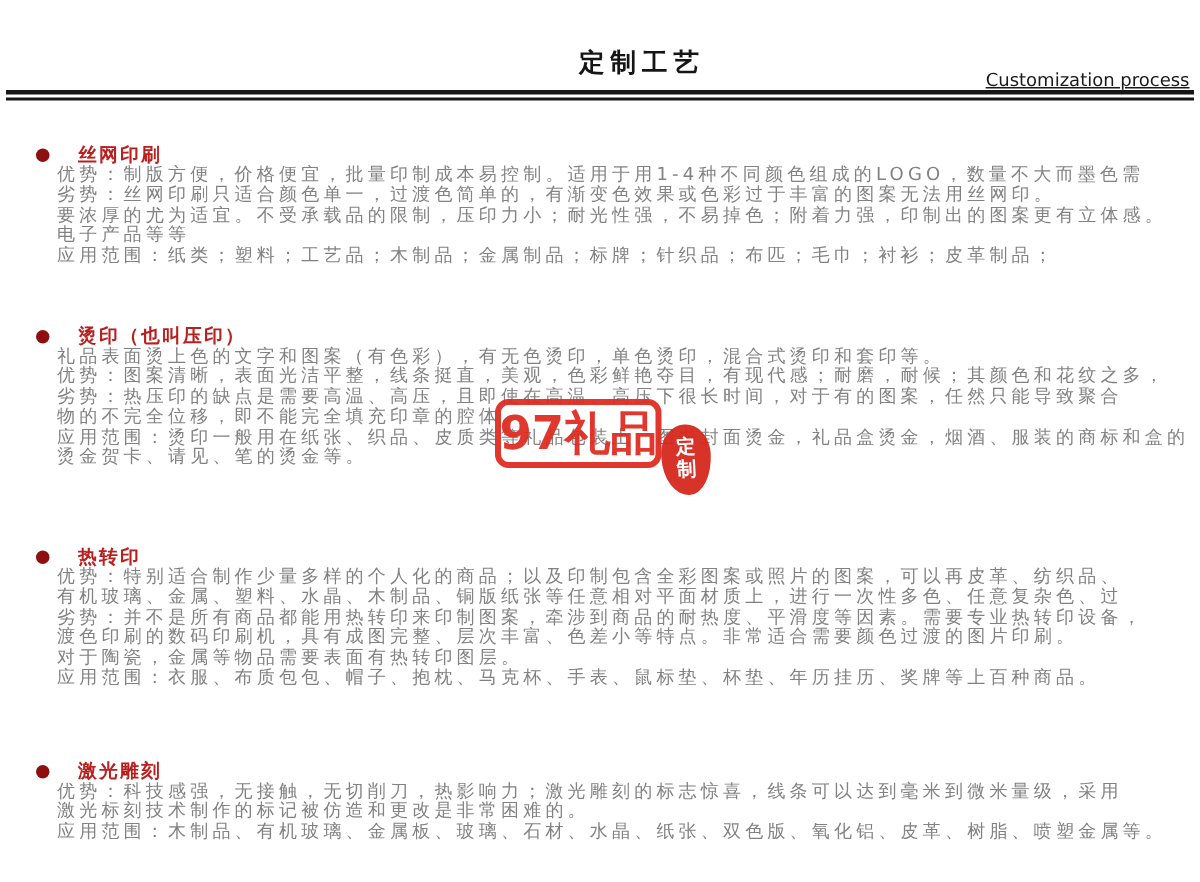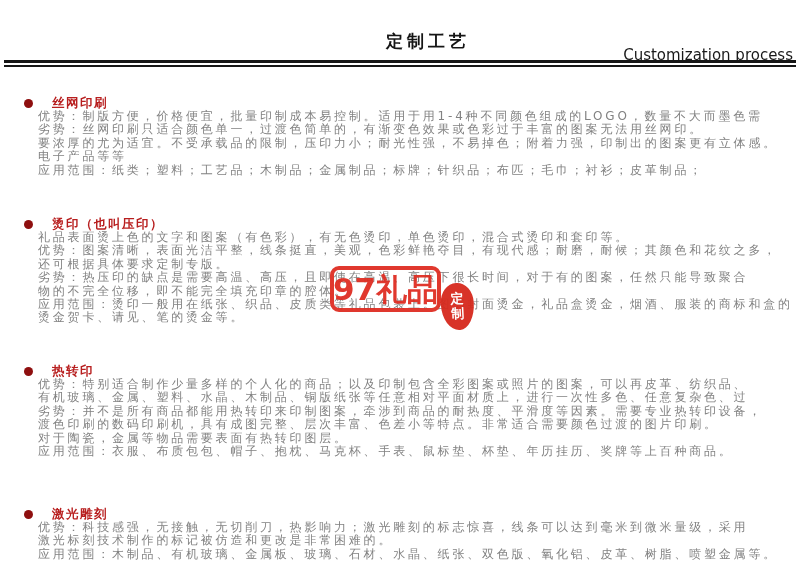--- a/index.html
+++ b/index.html
@@ -2,21 +2,21 @@
 <html><head>
 <meta charset="utf-8">
 <style>
   html,body{margin:0;padding:0;background:#fff;}
   .page{position:relative;width:800px;height:588px;background:#ffffff;overflow:hidden;
         font-family:"DejaVu Sans","Liberation Sans",sans-serif;}
 
   
   .header-title{position:absolute;top:30px;left:0;width:100%;text-align:center;
                 font-size:17px;font-weight:bold;letter-spacing:4px;color:#151515;padding-left:28px;}
-  .header-sub{position:absolute;top:46px;right:7px;font-size:15px;color:#1a1a1a;text-decoration:underline;}
+  .header-sub{position:absolute;top:46px;right:7px;font-size:12px;color:#1a1a1a;text-decoration:underline;}
   .divider{position:absolute;top:60px;left:4px;right:4px;height:2px;background:#fff;
            border-top:3px solid #161616;border-bottom:2px solid #161616;}
 
   
   .section{position:absolute;left:24px;right:2px;}
   .s1{top:96px}.s2{top:217px}.s3{top:364px}.s4{top:507px}
   .sec-head{display:flex;align-items:center;gap:19px;height:14px;}
   .bullet{width:9px;height:9px;border-radius:50%;background:#8e0f0f;flex:0 0 auto;}
   .sec-title{font-size:12.5px;font-weight:bold;color:#b81f1f;letter-spacing:1.5px;white-space:nowrap;}
   .sec-body{margin-top:0;margin-left:14px;}
@@ -56,21 +56,20 @@
   </div>
 
   <div class="section s2">
     <div class="sec-head">
       <span class="bullet"></span>
       <span class="sec-title">烫印（也叫压印）</span>
     </div>
     <div class="sec-body">
       <div class="line">礼品表面烫上色的文字和图案（有色彩），有无色烫印，单色烫印，混合式烫印和套印等。</div>
       <div class="line">优势：图案清晰，表面光洁平整，线条挺直，美观，色彩鲜艳夺目，有现代感；耐磨，耐候；其颜色和花纹之多，</div>
-      <div class="line">还可根据具体要求定制专版。</div>
       <div class="line">劣势：热压印的缺点是需要高温、高压，且即使在高温、高压下很长时间，对于有的图案，任然只能导致聚合</div>
       <div class="line">物的不完全位移，即不能完全填充印章的腔体。</div>
       <div class="line">应用范围：烫印一般用在纸张、织品、皮质类等礼品包装上。图书封面烫金，礼品盒烫金，烟酒、服装的商标和盒的</div>
       <div class="line">烫金贺卡、请见、笔的烫金等。</div>
     </div>
   </div>
 
   <div class="section s3">
     <div class="sec-head">
       <span class="bullet"></span>

